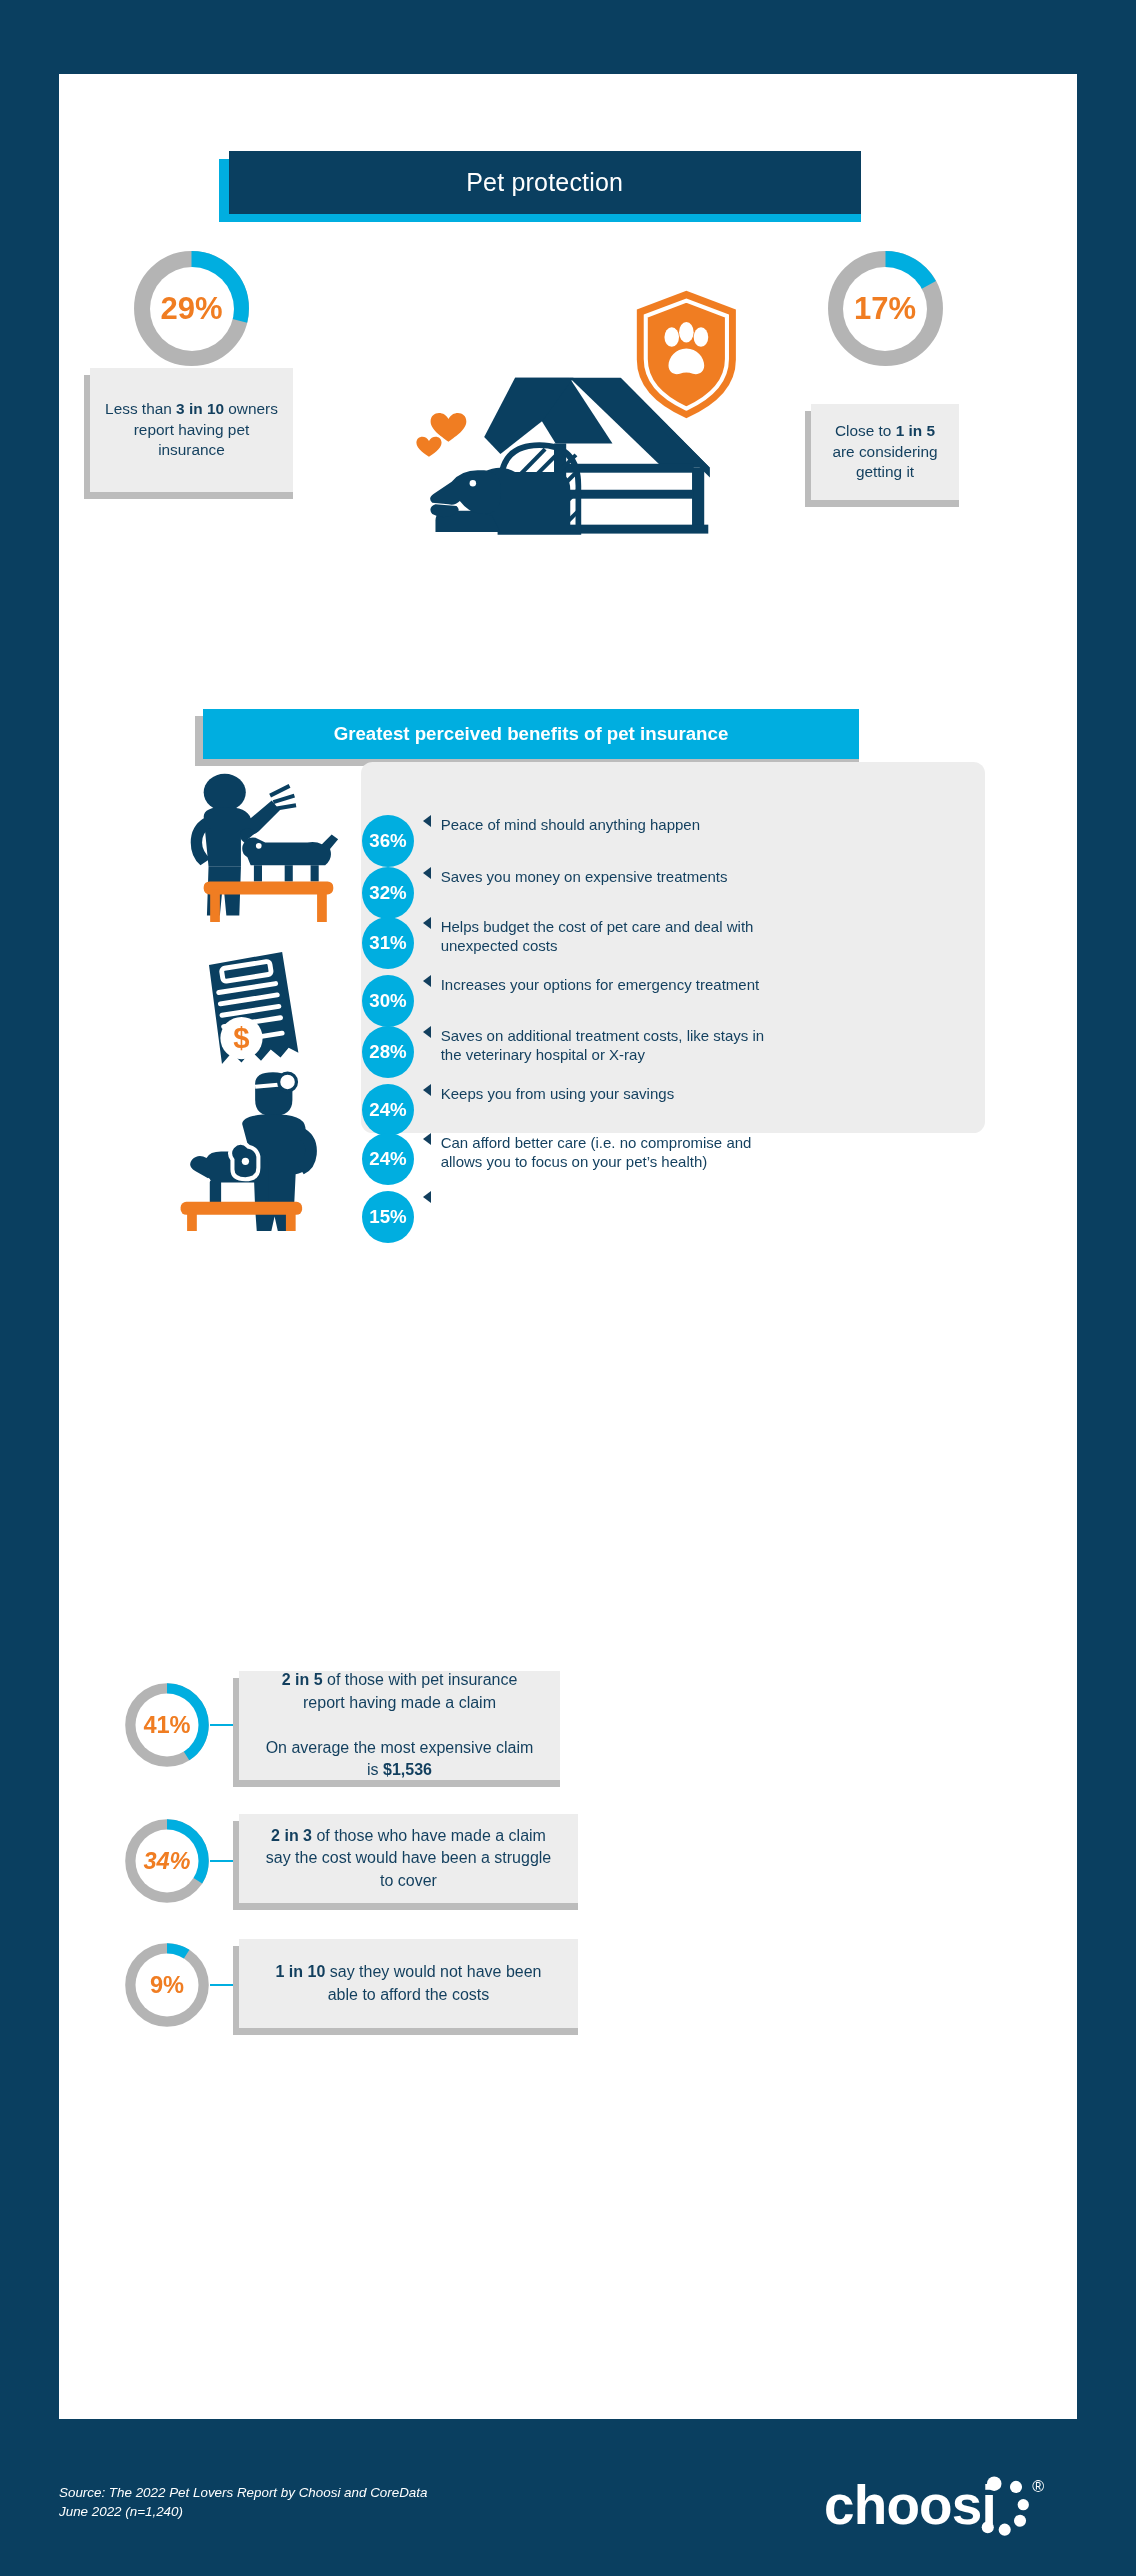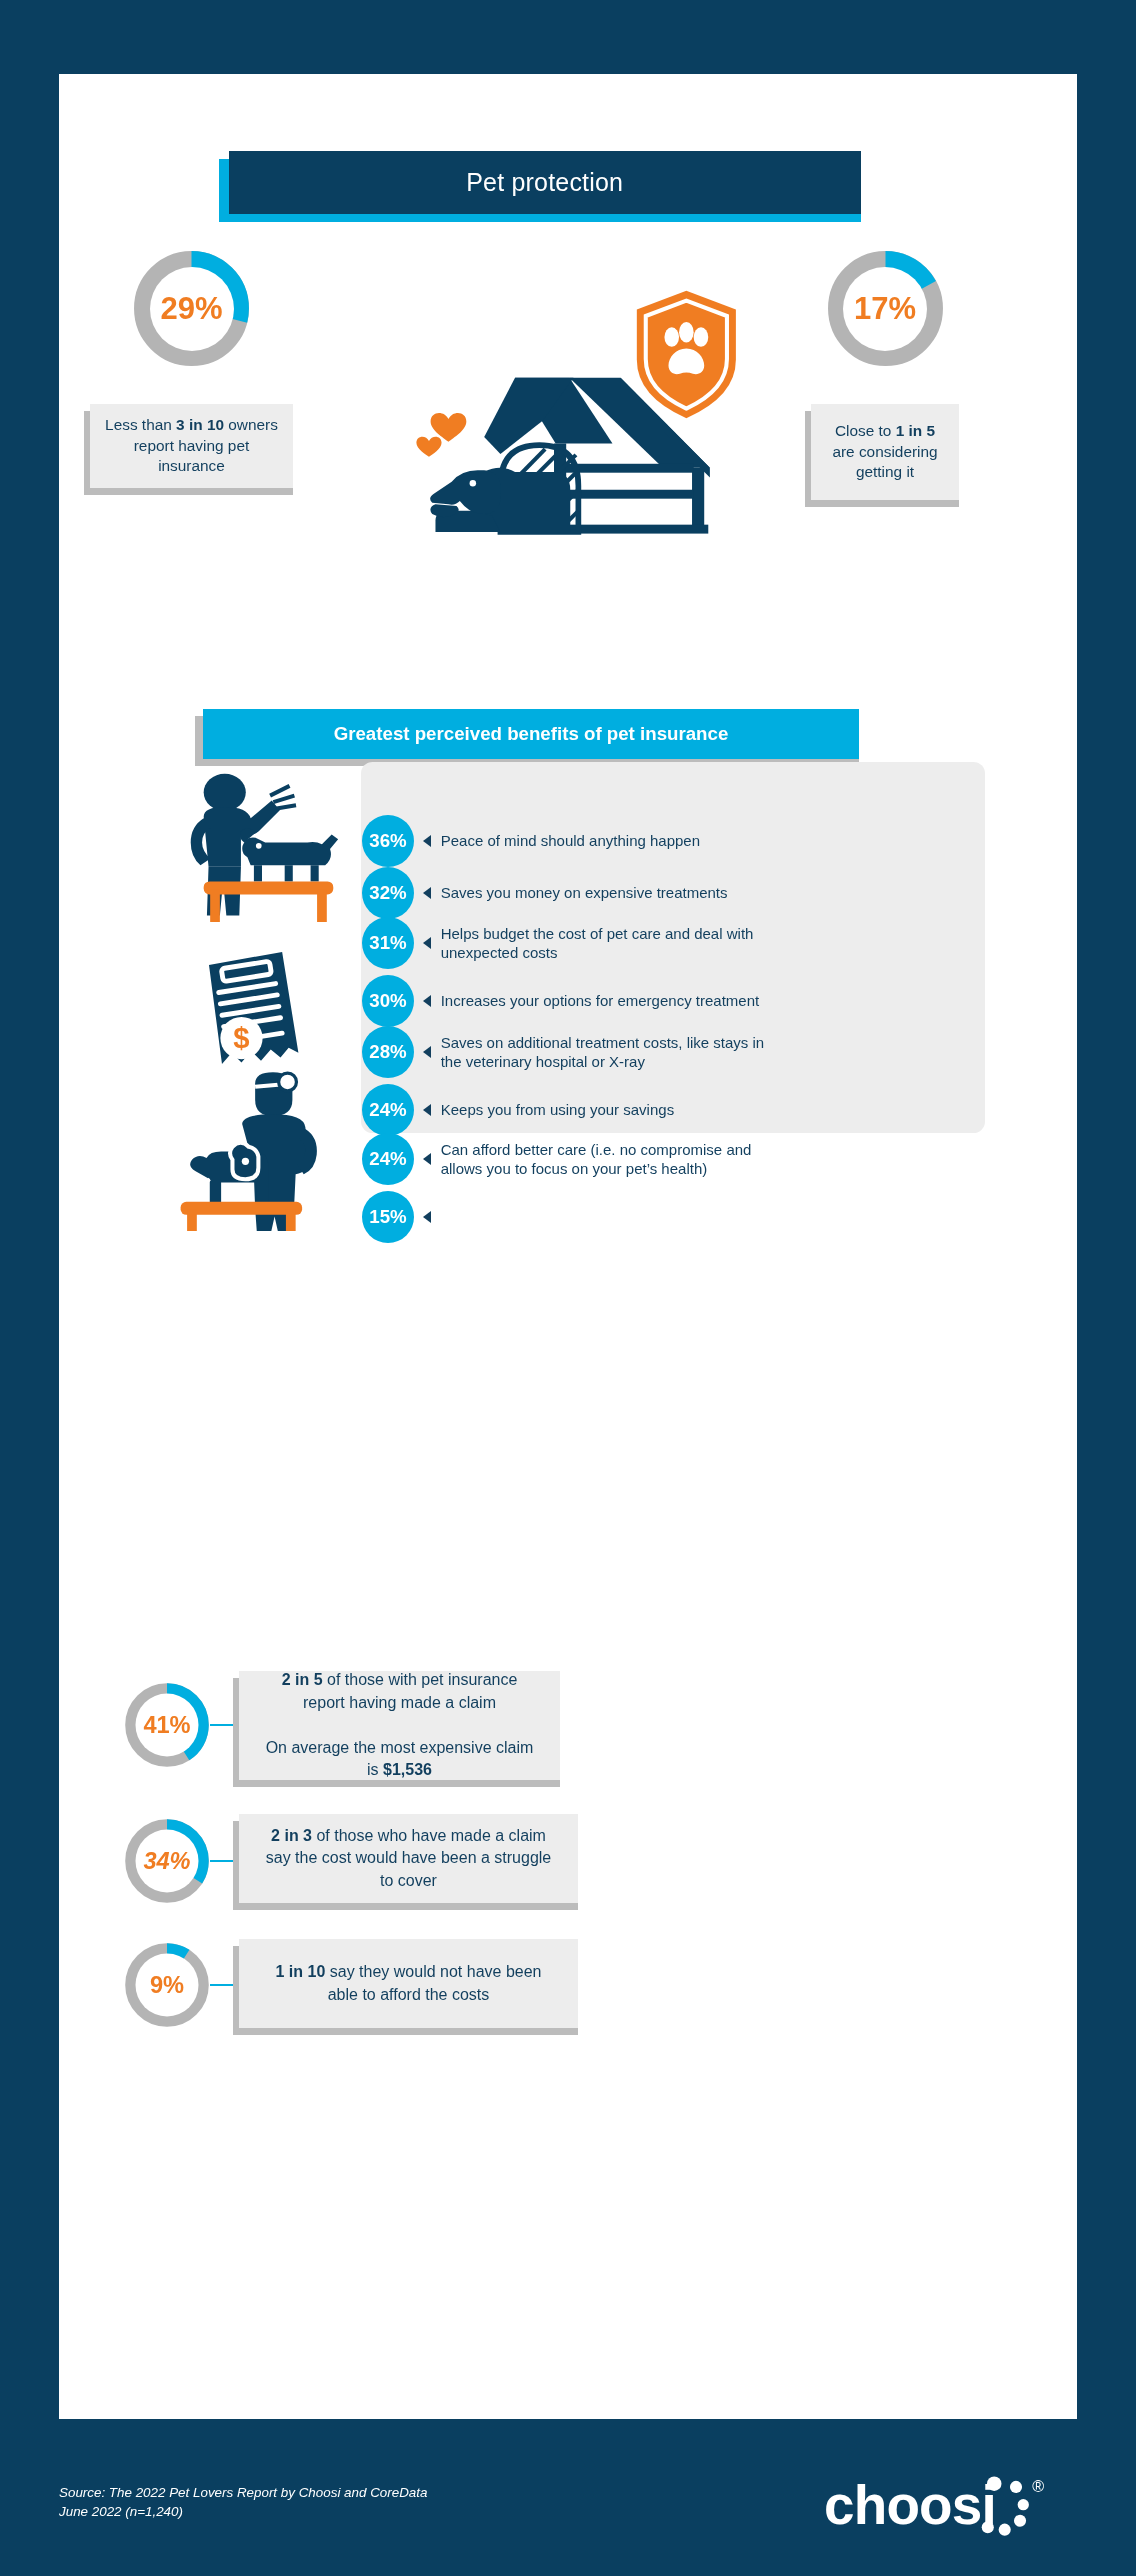--- a/index.html
+++ b/index.html
@@ -72,21 +72,21 @@
     display: flex; align-items: center; justify-content: center;
     font-size: 18.7px; font-weight: bold;
   }
 
   
   .benefits-panel {
     position: absolute; left: 302px; top: 688px;
     width: 624px; height: 371px;
     background: #ededed; border-radius: 11.4px;
   }
-  .benefit-row { position: absolute; display: flex; align-items: center; }
+  .benefit-row { position: absolute; display: flex; }
   .bubble {
     width: 52px; height: 52px; border-radius: 50%;
     background: #00aee0; color: #fff;
     display: flex; align-items: center; justify-content: center;
     font-size: 18.7px; font-weight: bold; flex: 0 0 52px;
   }
   .tri {
     width: 0; height: 0; margin-left: 9px;
     border-top: 6.5px solid transparent;
     border-bottom: 6.5px solid transparent;
@@ -142,21 +142,21 @@
   <div class="topstat" style="left:31px; top:175px; width:203px;">
     <div style="display:flex; justify-content:center;">
       <div class="donut">
         <svg width="119" height="119" viewBox="0 0 146 146">
           <circle cx="73" cy="73" r="60" fill="none" stroke="#b4b4b4" stroke-width="21"></circle>
           <circle cx="73" cy="73" r="60" fill="none" stroke="#00aee0" stroke-width="21" stroke-dasharray="109.3 267.7" transform="rotate(-90 73 73)"></circle>
         </svg>
         <div class="donut-inner">29%</div>
       </div>
     </div>
-    <div class="callout" style="margin-top:36px; width:203px; height:84px;">
+    <div class="callout" style="width:203px; height:124px;">
       <span>
         <span>Less than </span><b>3 in 10</b><span> owners report having pet insurance</span>
       </span>
     </div>
   </div>
 
   <div class="topstat" style="left:752px; top:175px; width:148px;">
     <div style="display:flex; justify-content:center;">
       <div class="donut">
         <svg width="119" height="119" viewBox="0 0 146 146">

